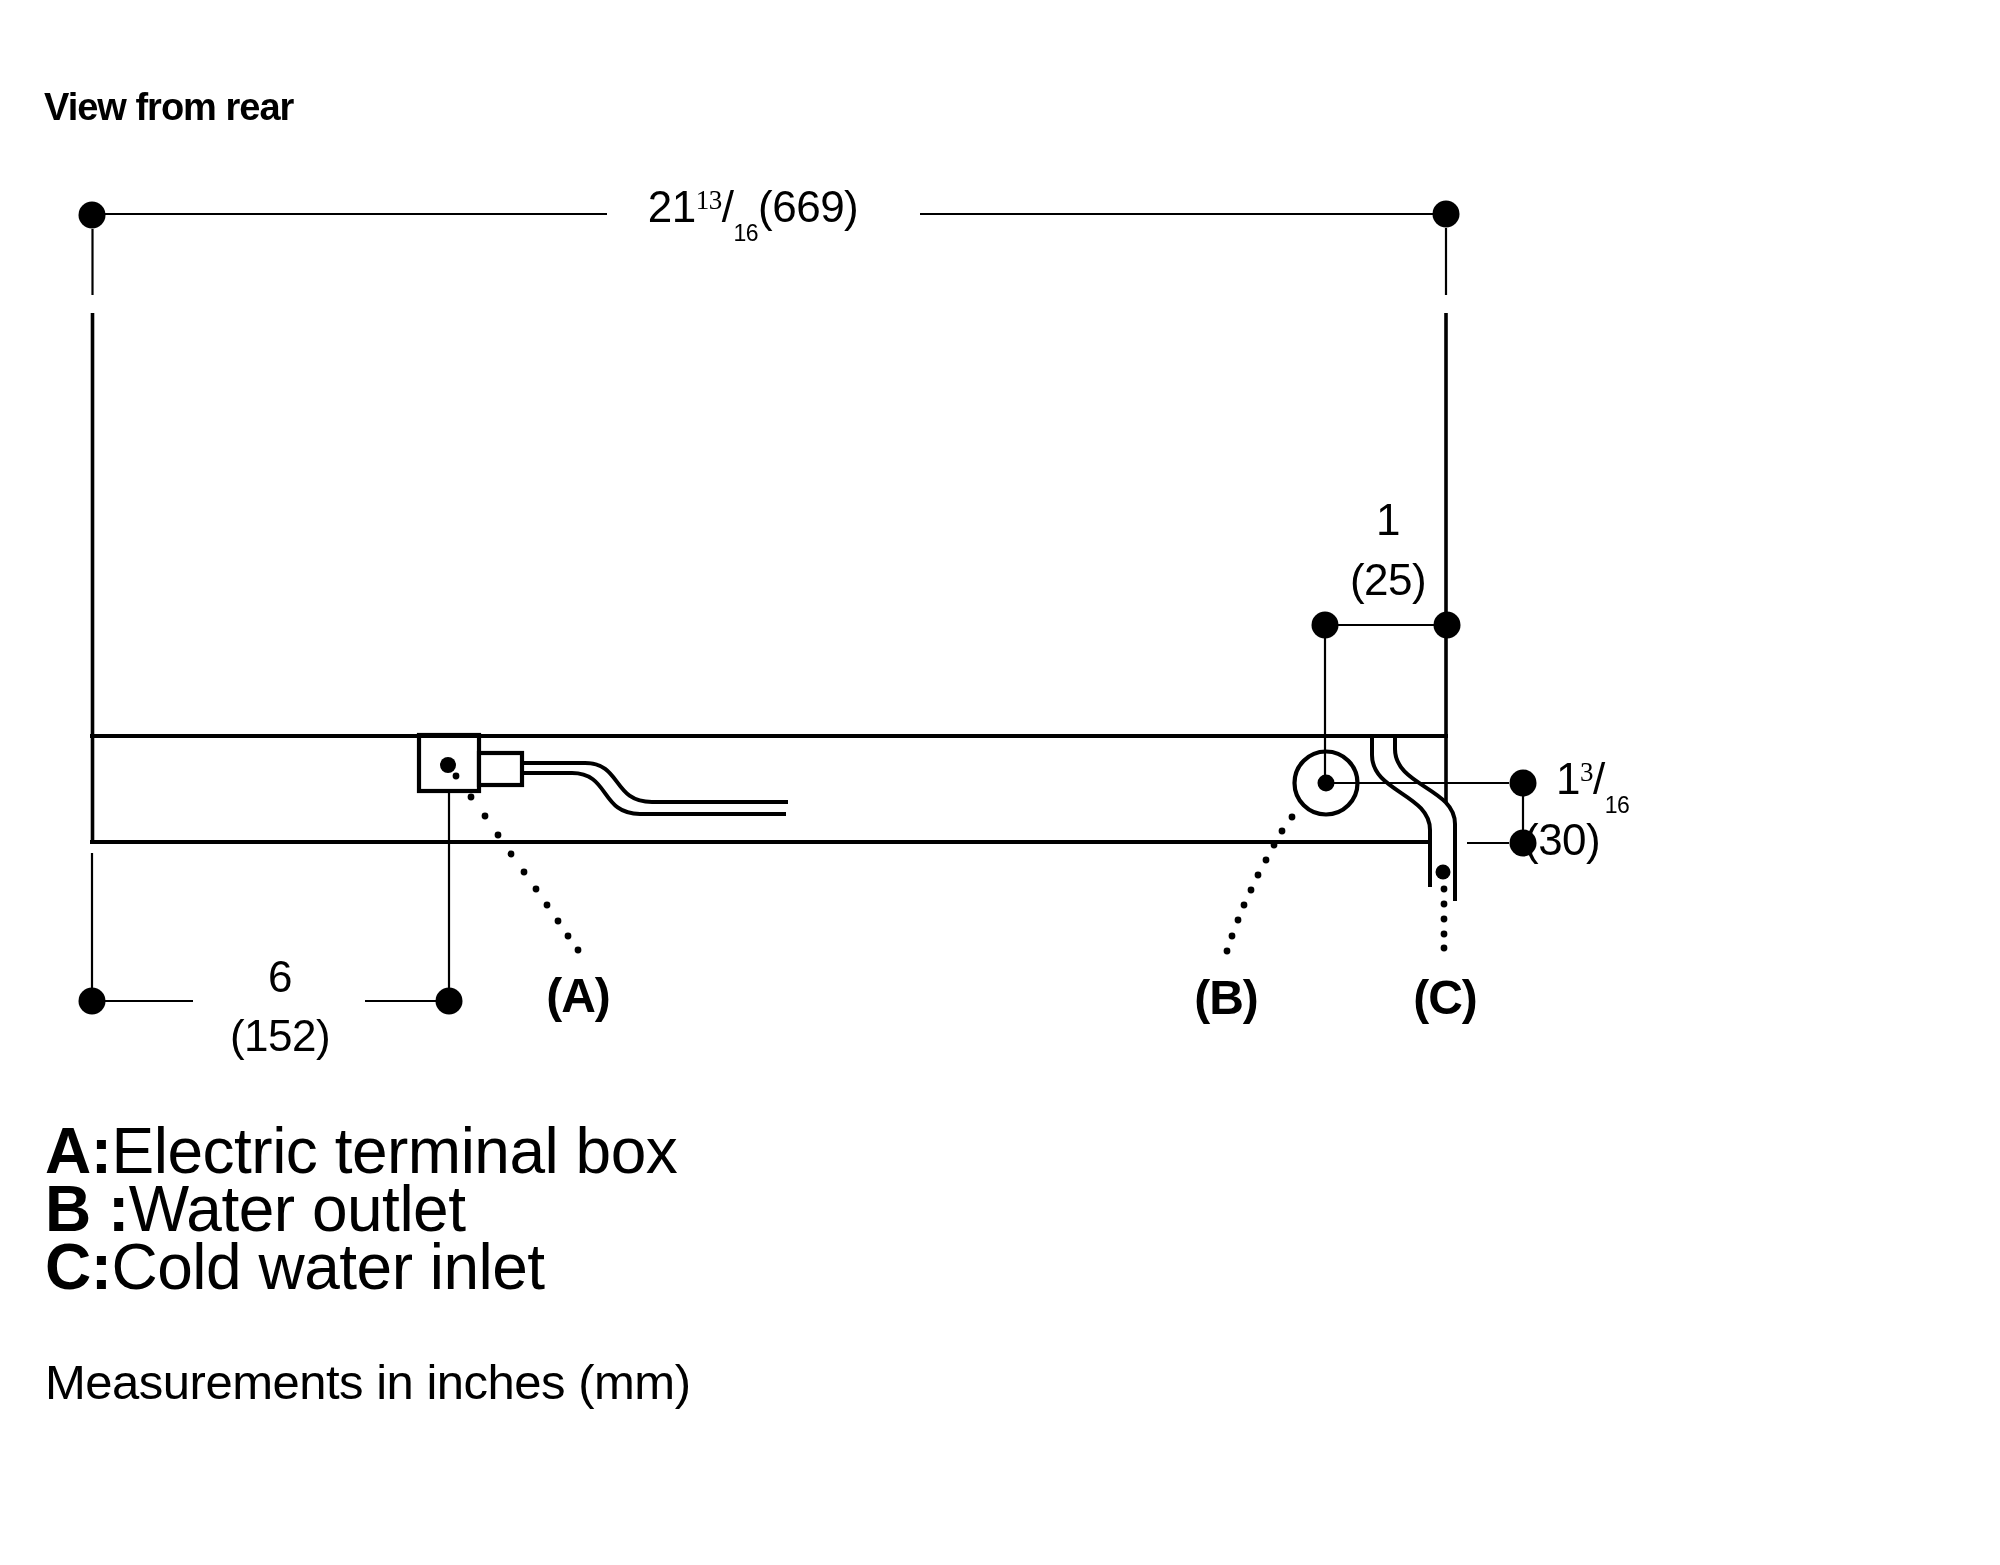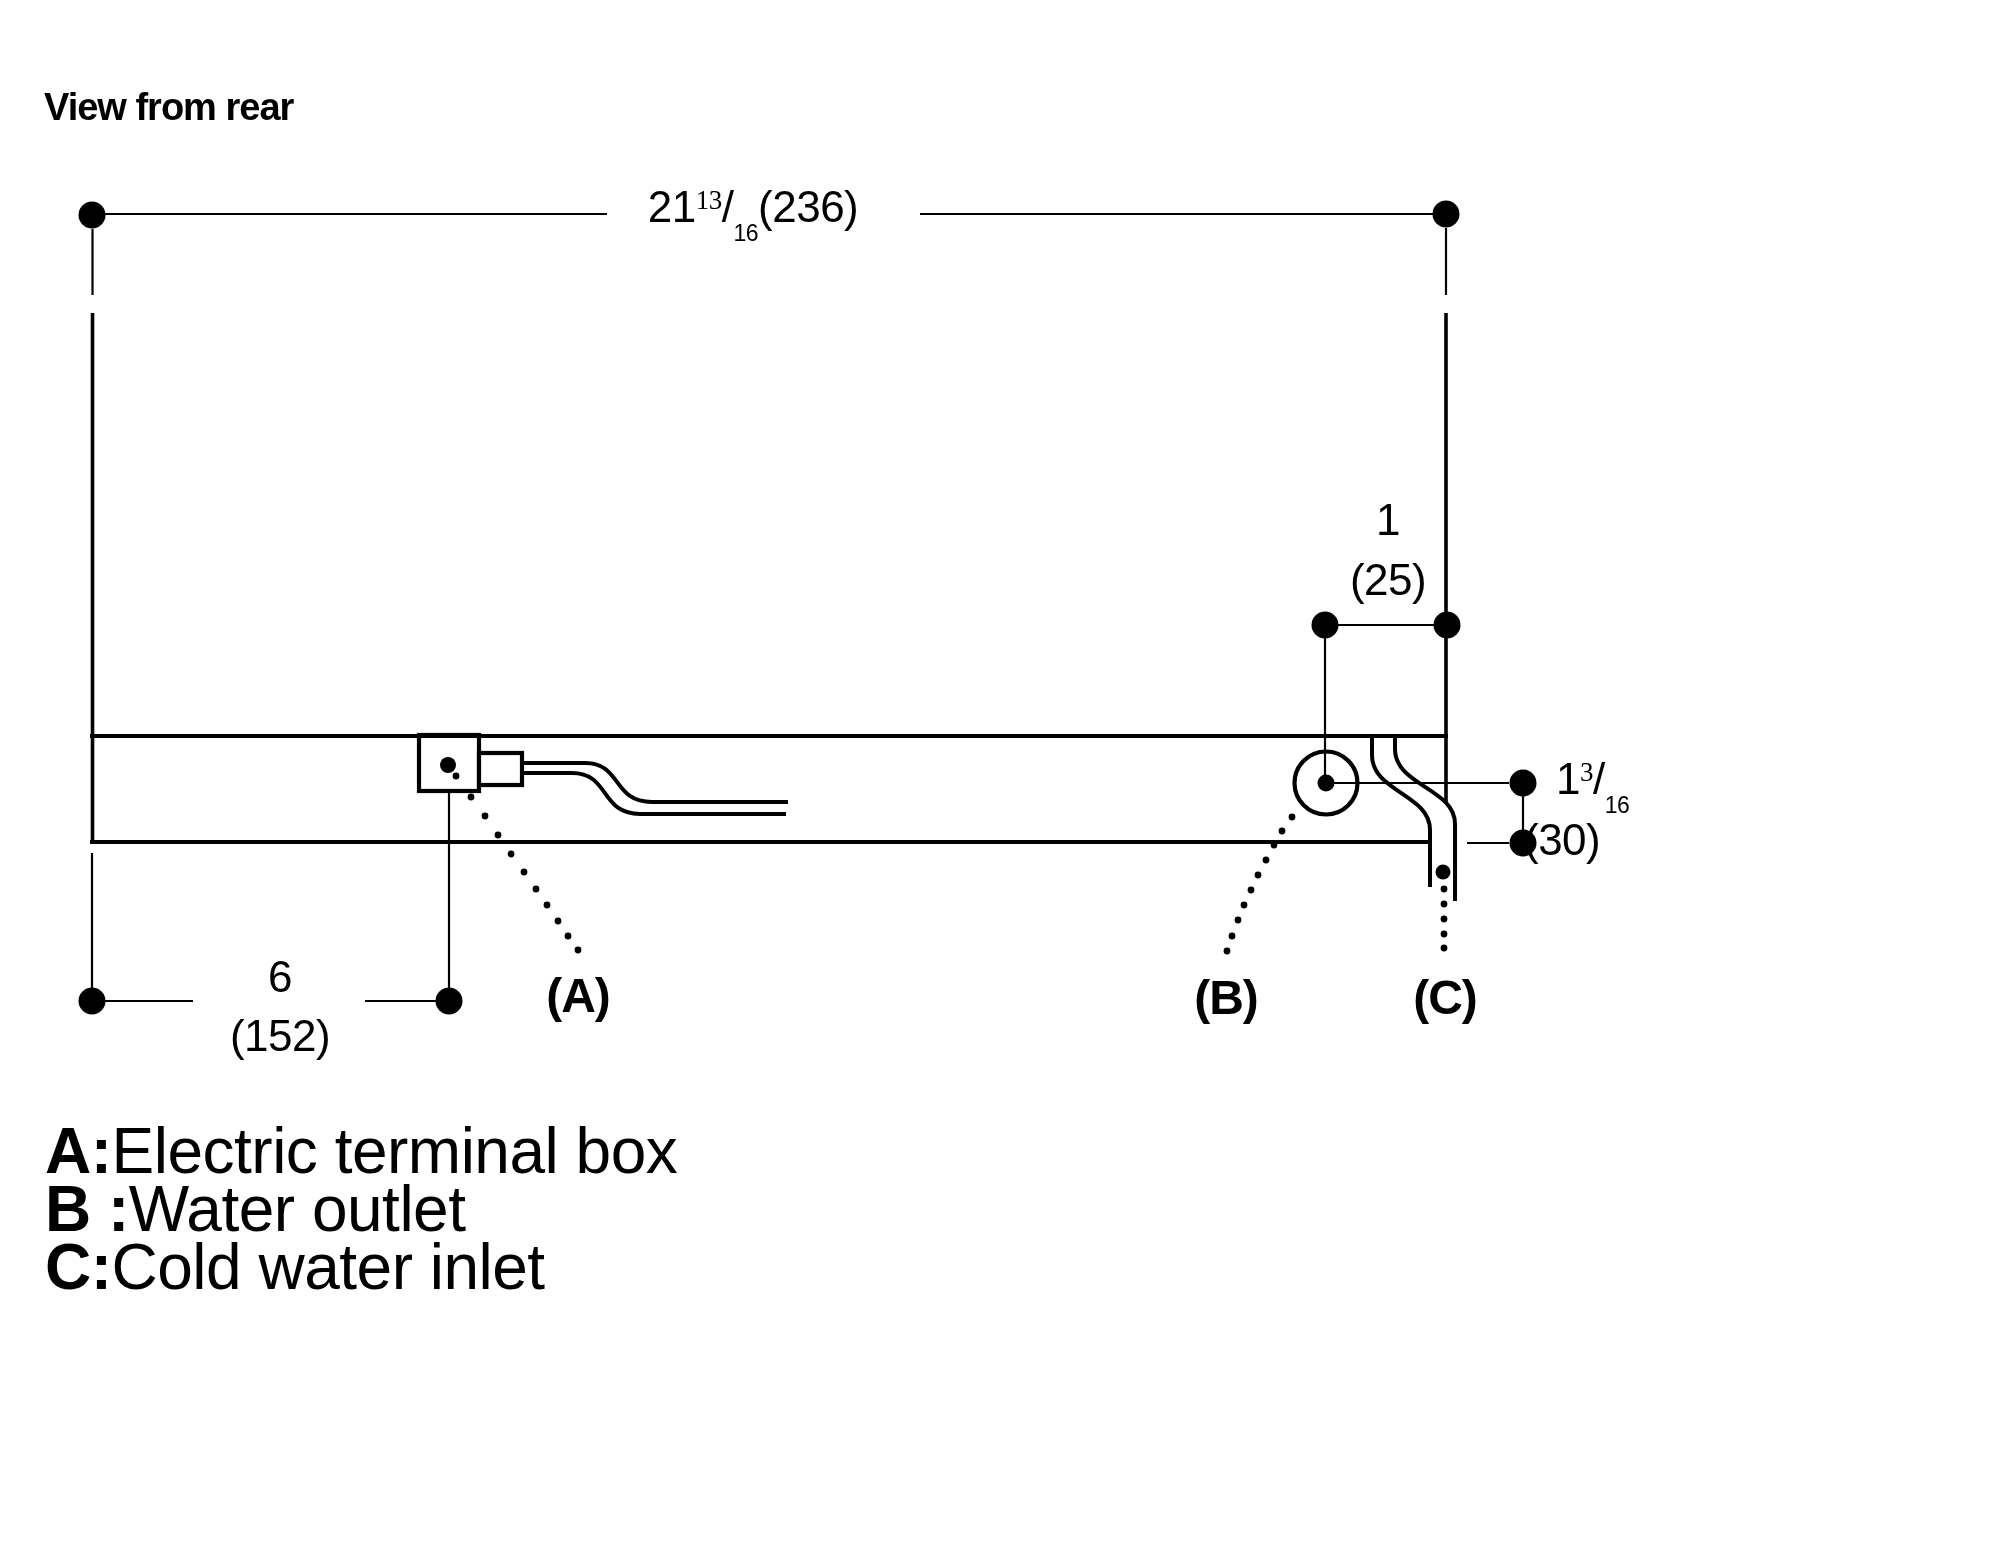--- a/index.html
+++ b/index.html
@@ -120,21 +120,21 @@
       <circle cx="1244" cy="905" r="3.4"></circle>
         <circle cx="1238" cy="920" r="3.4"></circle>
       <circle cx="1232" cy="936" r="3.4"></circle>
         <circle cx="1227" cy="951" r="3.4"></circle>
     </g>
   </svg>
 
   <div class="t title" style="left:44px;top:88px">View from rear</div>
 
   <div class="t dim center" style="left:753px;top:207px">
-    <span>21</span><span class="sup">13</span><span class="slash">/</span><span class="den">16</span><span>(236)</span>
+    <span>21</span><span class="sup">13</span><span class="slash">/</span><span class="den">16</span><span>(669)</span>
   </div>
 
   <div class="t dim center" style="left:1388px;top:520px">1</div>
   <div class="t dim center" style="left:1388px;top:580px">(25)</div>
 
   <div class="t dim vcenter" style="left:1556px;top:779px">
     <span>1</span><span class="sup">3</span><span class="slash">/</span><span class="den">16</span>
   </div>
   <div class="t dim vcenter" style="left:1524px;top:840px">(30)</div>
 
@@ -144,14 +144,15 @@
   <div class="t callout center" style="left:578px;top:995px">(A)</div>
   <div class="t callout center" style="left:1226px;top:997px">(B)</div>
   <div class="t callout center" style="left:1445px;top:997px">(C)</div>
 
   <div class="legend">
     <div class="row"><span class="key">A:</span><span>Electric terminal box</span></div>
     <div class="row"><span class="key">B :</span><span>Water outlet</span></div>
     <div class="row"><span class="key">C:</span><span>Cold water inlet</span></div>
   </div>
 
+  <div class="t footer" style="left:45px;top:1354px">Measurements in inches (mm)</div>
 
 </div>
 
 </body></html>

